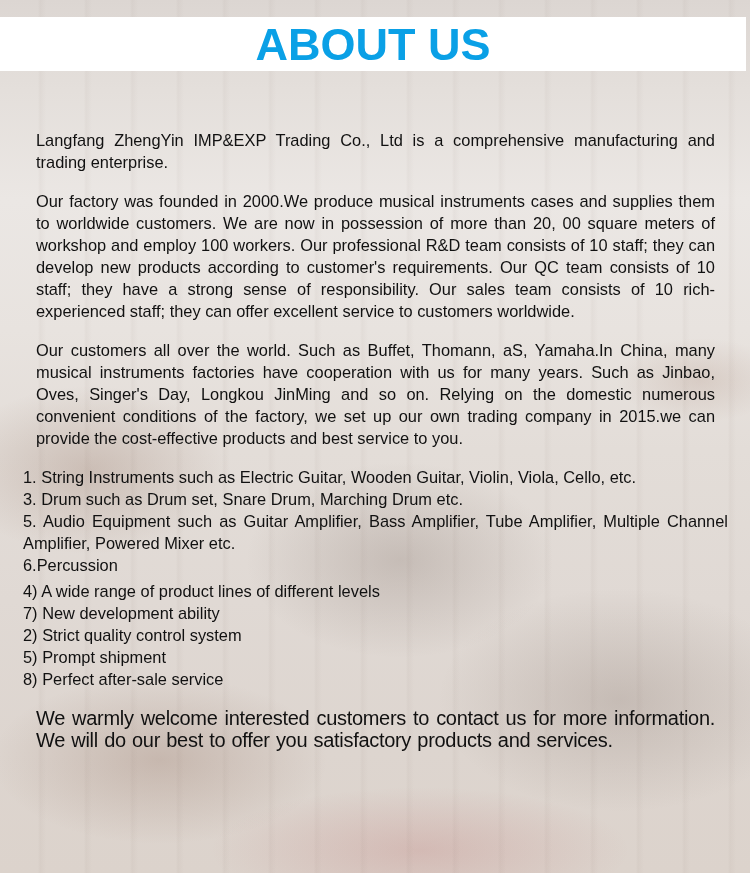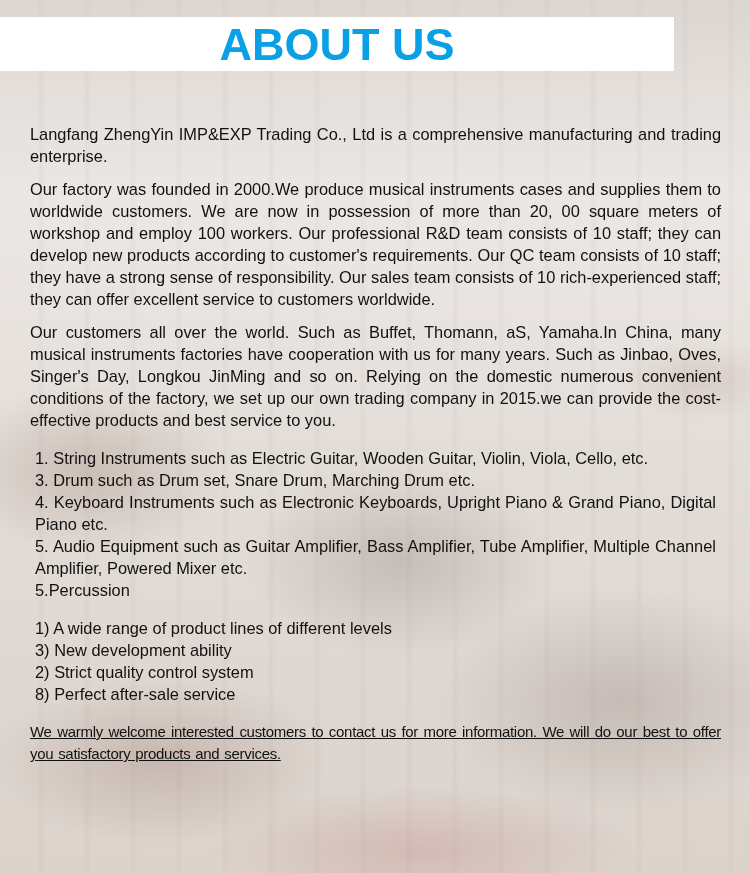--- a/index.html
+++ b/index.html
@@ -39,21 +39,21 @@
       content: "";
       position: absolute;
       inset: 0;
       background:
         repeating-linear-gradient(90deg, rgba(255,255,255,0) 0px, rgba(255,255,255,0) 38px, rgba(120,100,90,0.05) 40px, rgba(255,255,255,0) 46px);
     }
     .banner {
       position: absolute;
       left: 0;
       top: 17px;
-      width: 674px;
+      width: 746px;
       height: 54px;
       background: #ffffff;
       display: flex;
       align-items: center;
       justify-content: center;
     }
     .title {
       font-family: "Liberation Sans", sans-serif;
       font-weight: bold;
       font-size: 45px;
@@ -66,58 +66,57 @@
       position: absolute;
       left: 19px;
       top: 112px;
       width: 713px;
       color: #111111;
       font-size: 16.4px;
       line-height: 22px;
       text-align: justify;
     }
     .content p {
-      margin: 11px;
+      margin: 17px;
     }
     .list, .adv-list {
-      margin: 16px;
+      margin: 4px;
       padding: 0;
       list-style: none;
     }
     .list li, .adv-list li {
       margin: 0;
       padding: 0;
     }
     .closing {
-      font-size: 15px;
+      font-size: 20px;
       letter-spacing: -0.3px;
       word-spacing: 1px;
-      text-decoration: underline;
     }
   </style>
 </head>
 <body>
 
 <div class="bg"></div>
 
 <div class="banner" style="background: rgb(255, 255, 255);">
   <h1 class="title" style="color: rgb(10, 160, 230);">ABOUT US</h1>
 </div>
 
 <div class="content" style="color: rgb(17, 17, 17);">
   <p>Langfang ZhengYin IMP&amp;EXP Trading Co., Ltd is a comprehensive manufacturing and trading enterprise.</p>
   <p>Our factory was founded in 2000.We produce musical instruments cases and supplies them to worldwide customers. We are now in possession of more than 20, 00 square meters of workshop and employ 100 workers. Our professional R&amp;D team consists of 10 staff; they can develop new products according to customer's requirements. Our QC team consists of 10 staff; they have a strong sense of responsibility. Our sales team consists of 10 rich-experienced staff; they can offer excellent service to customers worldwide.</p>
   <p>Our customers all over the world. Such as Buffet, Thomann, aS, Yamaha.In China, many musical instruments factories have cooperation with us for many years. Such as Jinbao, Oves, Singer's Day, Longkou JinMing and so on. Relying on the domestic numerous convenient conditions of the factory, we set up our own trading company in 2015.we can provide the cost-effective products and best service to you.</p>
   <ul class="list">
     <li>1. String Instruments such as Electric Guitar, Wooden Guitar, Violin, Viola, Cello, etc.</li>
     <li>3. Drum such as Drum set, Snare Drum, Marching Drum etc.</li>
-    <li>4. Keyboard Instruments such as Electronic Keyboards, Upright Piano &amp; Grand Piano, Digital Piano etc.</li>
     <li>5. Audio Equipment such as Guitar Amplifier, Bass Amplifier, Tube Amplifier, Multiple Channel Amplifier, Powered Mixer etc.</li>
-    <li>5.Percussion</li>
+    <li>6.Percussion</li>
   </ul>
   <ul class="adv-list">
-    <li>1) A wide range of product lines of different levels</li>
-    <li>3) New development ability</li>
+    <li>4) A wide range of product lines of different levels</li>
+    <li>7) New development ability</li>
     <li>2) Strict quality control system</li>
+    <li>5) Prompt shipment</li>
     <li>8) Perfect after-sale service</li>
   </ul>
   <p class="closing">We warmly welcome interested customers to contact us for more information. We will do our best to offer you satisfactory products and services.</p>
 </div>
 
 </body></html>

